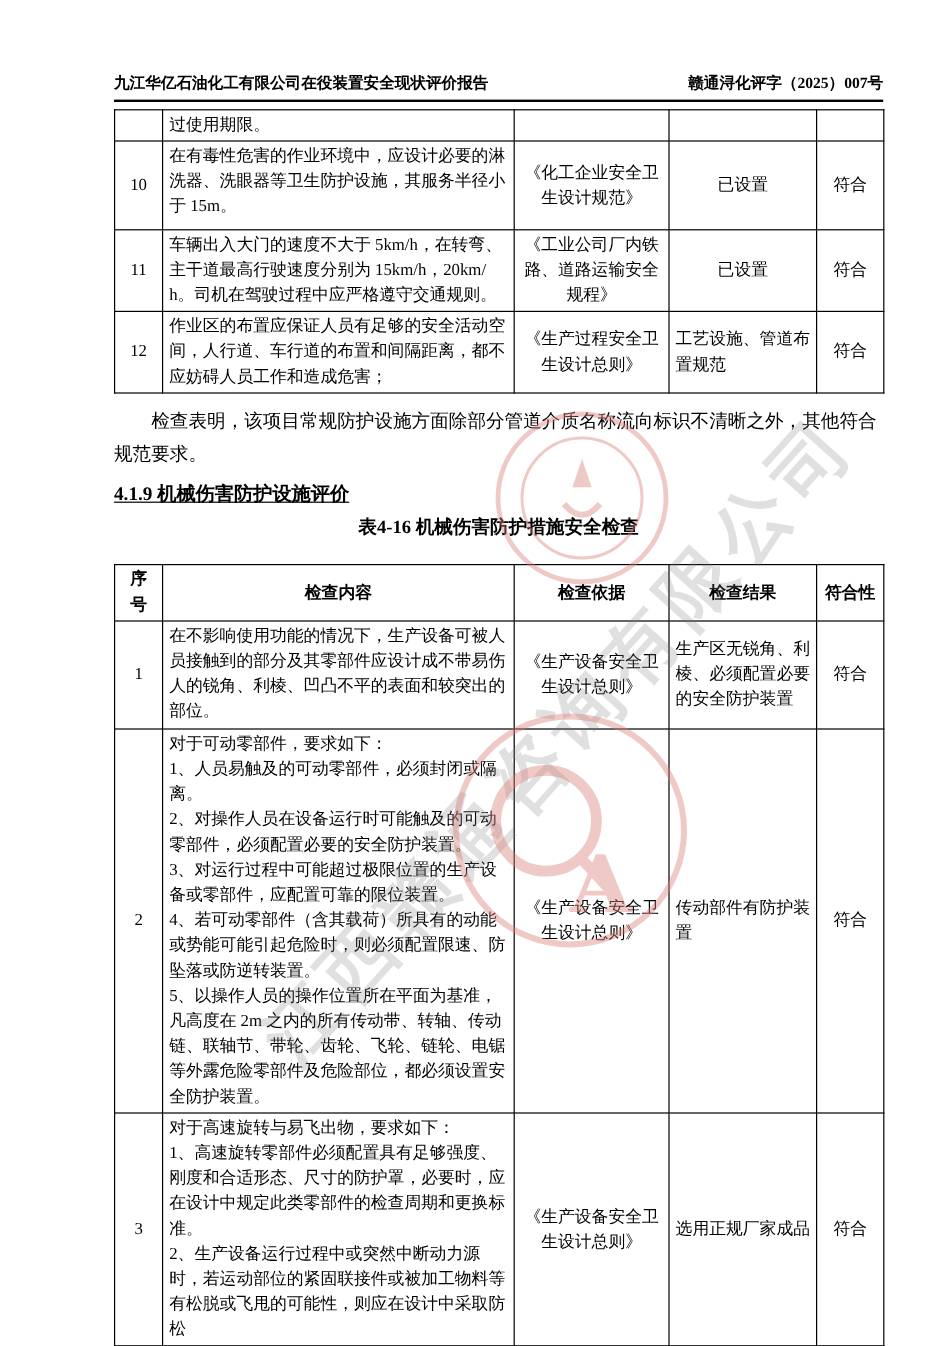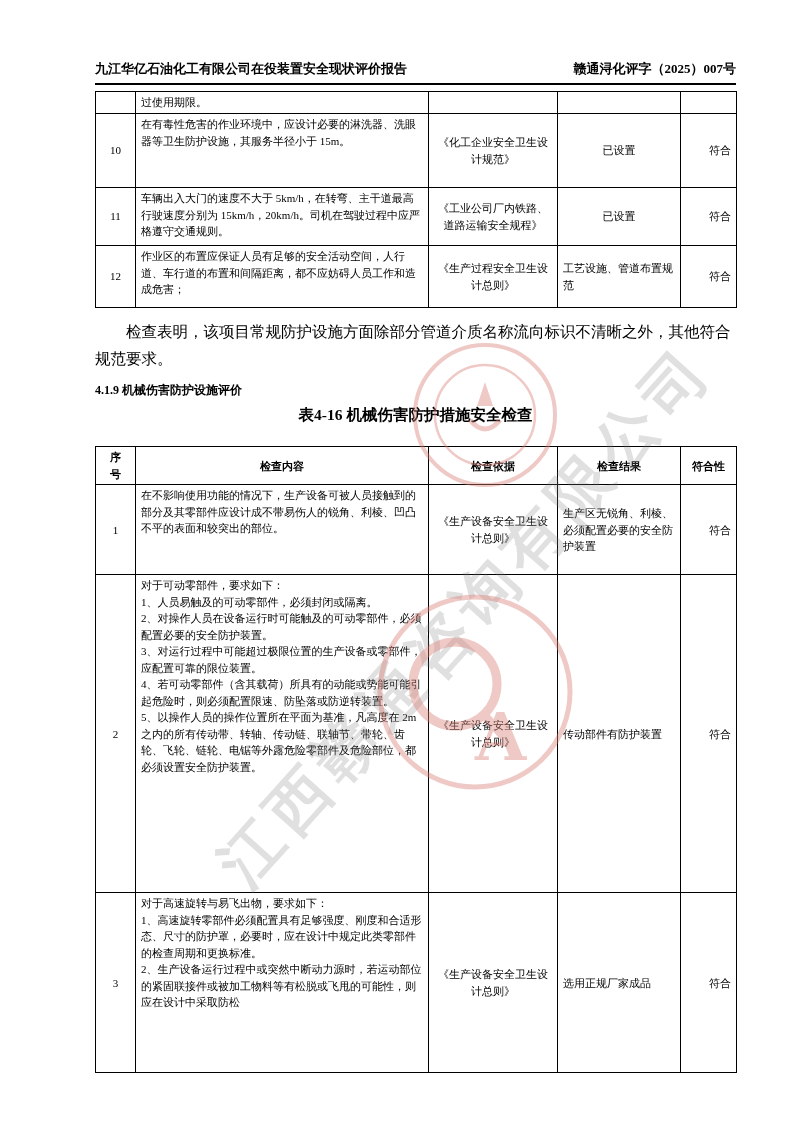--- a/index.html
+++ b/index.html
@@ -27,61 +27,62 @@
     font-size:13px;
     font-weight:bold;
     padding-bottom:5px;
     border-bottom:2px solid #000;
   }
   
   table {
     border-collapse:collapse;
     width:100%;
     table-layout:fixed;
-    font-size:11px;
+    font-size:14px;
   }
   td,th {
     border:1px solid #000;
     padding:2px 5px;
     line-height:1.5;
     vertical-align:middle;
     word-break:break-all;
   }
   th {
     text-align:center;
     font-weight:bold;
     white-space:pre-line;
   }
   .c-no      { text-align:center; }
   .c-content { text-align:left; vertical-align:top; white-space:pre-line; }
   .c-basis   { text-align:center; }
   .c-result  { text-align:left; }
   .c-result.center { text-align:center; }
-  .c-conform { text-align:right; }
+  .c-conform { text-align:center; }
 
   tr.h-cont  { height:22px; }
   tr.h-r10   { height:74px; }
   tr.h-r11   { height:58px; }
   tr.h-r12   { height:62px; }
   tr.h-head2 { height:36px; }
   tr.h-t2r1  { height:90px; }
   tr.h-t2r2  { height:318px; }
   tr.h-t2r3  { height:180px; }
 
   
   .para {
     font-size:15.5px;
     line-height:1.75;
     text-indent:2em;
     margin:10px 0 4px 0;
   }
   .section-heading {
-    font-size:12px;
+    font-size:16px;
     font-weight:bold;
     margin:10px 0 6px 0;
+    text-decoration:underline;
   }
   .table-title {
     font-size:15.5px;
     font-weight:bold;
     text-align:center;
     margin:2px 0 20px 0;
   }
   .page-number {
     position:absolute;
     top:1068px; left:0;

